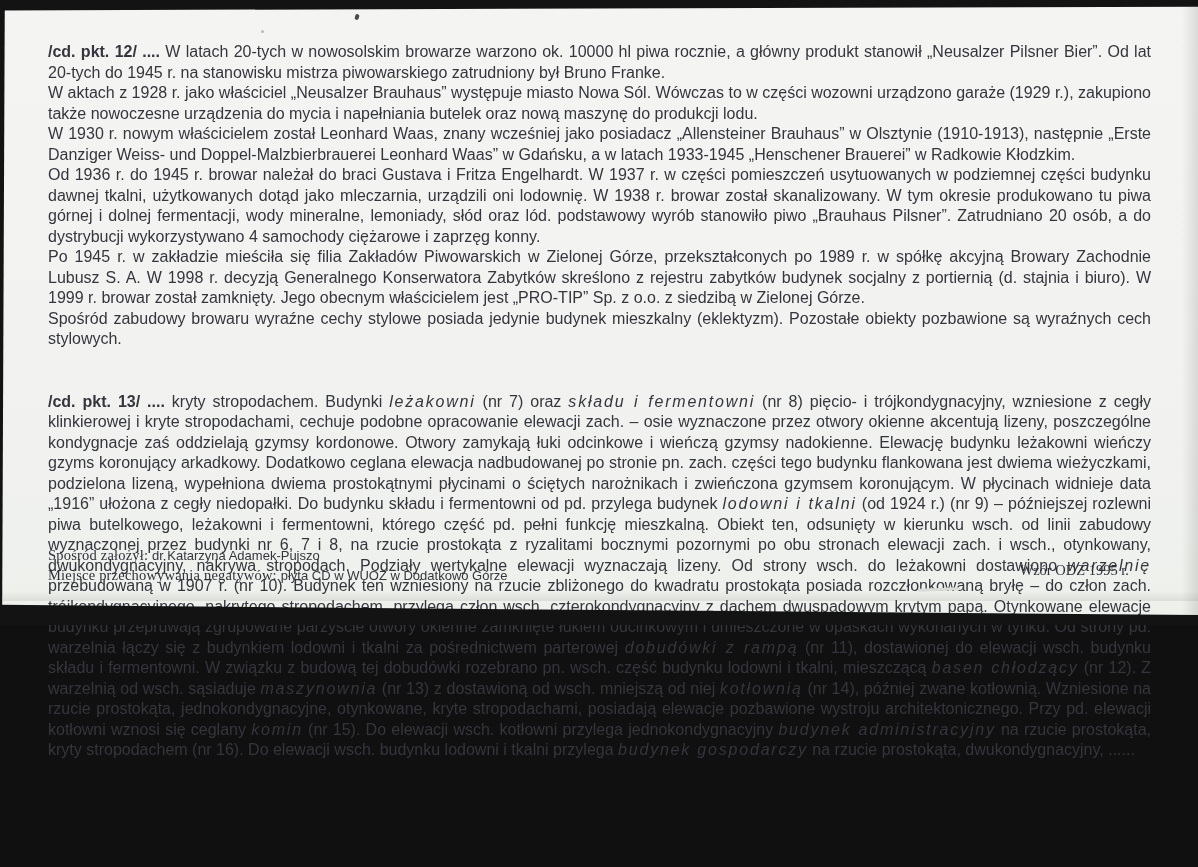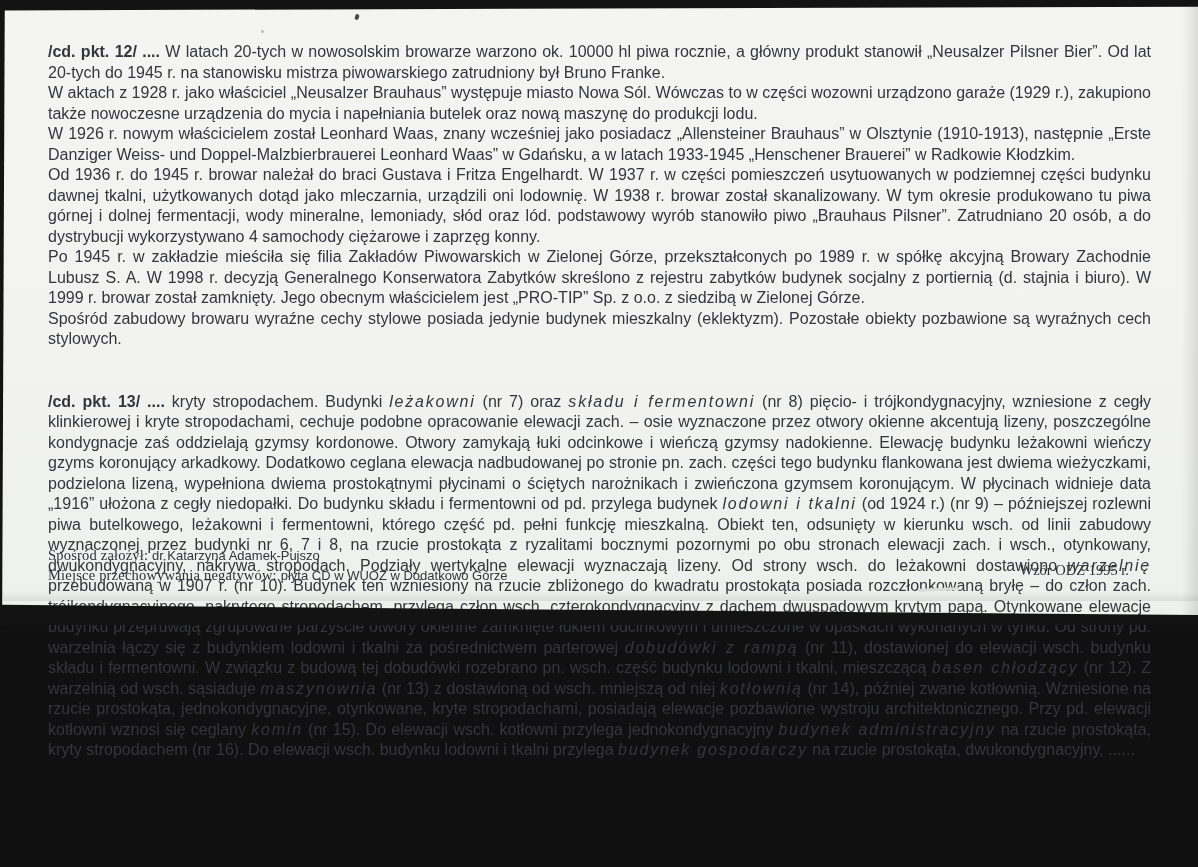--- a/index.html
+++ b/index.html
@@ -93,21 +93,21 @@
 <body>
 
 <div class="stage">
   <div class="paper">
     <div class="edge-right"></div>
     <div class="edge-bottom-shadow"></div>
 
     <div class="content">
         <p class="para"><span class="b">/cd. pkt. 12/ .... </span><span>W latach 20-tych w nowosolskim browarze warzono ok. 10000 hl piwa rocznie, a główny produkt stanowił „Neusalzer Pilsner Bier”. Od lat 20-tych do 1945 r. na stanowisku mistrza piwowarskiego zatrudniony był Bruno Franke.</span></p>
         <p class="para"><span>W aktach z 1928 r. jako właściciel „Neusalzer Brauhaus” występuje miasto Nowa Sól. Wówczas to w części wozowni urządzono garaże (1929 r.), zakupiono także nowoczesne urządzenia do mycia i napełniania butelek oraz nową maszynę do produkcji lodu.</span></p>
-        <p class="para"><span>W 1926 r. nowym właścicielem został Leonhard Waas, znany wcześniej jako posiadacz „Allensteiner Brauhaus” w Olsztynie (1910-1913), następnie „Erste Danziger Weiss- und Doppel-Malzbierbrauerei Leonhard Waas” w Gdańsku, a w latach 1933-1945 „Henschener Brauerei” w Radkowie Kłodzkim.</span></p>
+        <p class="para"><span>W 1930 r. nowym właścicielem został Leonhard Waas, znany wcześniej jako posiadacz „Allensteiner Brauhaus” w Olsztynie (1910-1913), następnie „Erste Danziger Weiss- und Doppel-Malzbierbrauerei Leonhard Waas” w Gdańsku, a w latach 1933-1945 „Henschener Brauerei” w Radkowie Kłodzkim.</span></p>
         <p class="para"><span>Od 1936 r. do 1945 r. browar należał do braci Gustava i Fritza Engelhardt. W 1937 r. w części pomieszczeń usytuowanych w podziemnej części budynku dawnej tkalni, użytkowanych dotąd jako mleczarnia, urządzili oni lodownię. W 1938 r. browar został skanalizowany. W tym okresie produkowano tu piwa górnej i dolnej fermentacji, wody mineralne, lemoniady, słód oraz lód. podstawowy wyrób stanowiło piwo „Brauhaus Pilsner”. Zatrudniano 20 osób, a do dystrybucji wykorzystywano 4 samochody ciężarowe i zaprzęg konny.</span></p>
         <p class="para"><span>Po 1945 r. w zakładzie mieściła się filia Zakładów Piwowarskich w Zielonej Górze, przekształconych po 1989 r. w spółkę akcyjną Browary Zachodnie Lubusz S. A. W 1998 r. decyzją Generalnego Konserwatora Zabytków skreślono z rejestru zabytków budynek socjalny z portiernią (d. stajnia i biuro). W 1999 r. browar został zamknięty. Jego obecnym właścicielem jest „PRO-TIP” Sp. z o.o. z siedzibą w Zielonej Górze.</span></p>
         <p class="para"><span>Spośród zabudowy browaru wyraźne cechy stylowe posiada jedynie budynek mieszkalny (eklektyzm). Pozostałe obiekty pozbawione są wyraźnych cech stylowych.</span></p>
         <p class="para gap"><span class="b">/cd. pkt. 13/ .... </span><span>kryty stropodachem. Budynki </span><span class="i">leżakowni</span><span> (nr 7) oraz </span><span class="i">składu i fermentowni</span><span> (nr 8) pięcio- i trójkondygnacyjny, wzniesione z cegły klinkierowej i kryte stropodachami, cechuje podobne opracowanie elewacji zach. – osie wyznaczone przez otwory okienne akcentują lizeny, poszczególne kondygnacje zaś oddzielają gzymsy kordonowe. Otwory zamykają łuki odcinkowe i wieńczą gzymsy nadokienne. Elewację budynku leżakowni wieńczy gzyms koronujący arkadkowy. Dodatkowo ceglana elewacja nadbudowanej po stronie pn. zach. części tego budynku flankowana jest dwiema wieżyczkami, podzielona lizeną, wypełniona dwiema prostokątnymi płycinami o ściętych narożnikach i zwieńczona gzymsem koronującym. W płycinach widnieje data „1916” ułożona z cegły niedopałki. Do budynku składu i fermentowni od pd. przylega budynek </span><span class="i">lodowni i tkalni</span><span> (od 1924 r.) (nr 9) – późniejszej rozlewni piwa butelkowego, leżakowni i fermentowni, którego część pd. pełni funkcję mieszkalną. Obiekt ten, odsunięty w kierunku wsch. od linii zabudowy wyznaczonej przez budynki nr 6, 7 i 8, na rzucie prostokąta z ryzalitami bocznymi pozornymi po obu stronach elewacji zach. i wsch., otynkowany, dwukondygnacyjny, nakrywa stropodach. Podziały wertykalne elewacji wyznaczają lizeny. Od strony wsch. do leżakowni dostawiono </span><span class="i">warzelnię</span><span> przebudowaną w 1907 r. (nr 10). Budynek ten wzniesiony na rzucie zbliżonego do kwadratu prostokąta posiada rozczłonkowaną bryłę – do człon zach. trójkondygnacyjnego, nakrytego stropodachem, przylega człon wsch. czterokondygnacyjny z dachem dwuspadowym krytym papą. Otynkowane elewacje budynku przepruwają zgrupowane parzyście otwory okienne zamknięte łukiem odcinkowym i umieszczone w opaskach wykonanych w tynku. Od strony pd. warzelnia łączy się z budynkiem lodowni i tkalni za pośrednictwem parterowej </span><span class="i">dobudówki z rampą</span><span> (nr 11), dostawionej do elewacji wsch. budynku składu i fermentowni. W związku z budową tej dobudówki rozebrano pn. wsch. część budynku lodowni i tkalni, mieszczącą </span><span class="i">basen chłodzący</span><span> (nr 12). Z warzelnią od wsch. sąsiaduje </span><span class="i">maszynownia</span><span> (nr 13) z dostawioną od wsch. mniejszą od niej </span><span class="i">kotłownią</span><span> (nr 14), później zwane kotłownią. Wzniesione na rzucie prostokąta, jednokondygnacyjne, otynkowane, kryte stropodachami, posiadają elewacje pozbawione wystroju architektonicznego. Przy pd. elewacji kotłowni wznosi się ceglany </span><span class="i">komin</span><span> (nr 15). Do elewacji wsch. kotłowni przylega jednokondygnacyjny </span><span class="i">budynek administracyjny</span><span> na rzucie prostokąta, kryty stropodachem (nr 16). Do elewacji wsch. budynku lodowni i tkalni przylega </span><span class="i">budynek gospodarczy</span><span> na rzucie prostokąta, dwukondygnacyjny, ......</span></p>
       </div>
 
     <div class="content" style="position:absolute; top:auto; bottom:40px;">
       <div class="footer">
         <div class="foot-left">
             <div class="foot-line"><span class="foot-label">Spośród założył: </span><span class="foot-value">dr Katarzyna Adamek-Pujszo</span></div>

